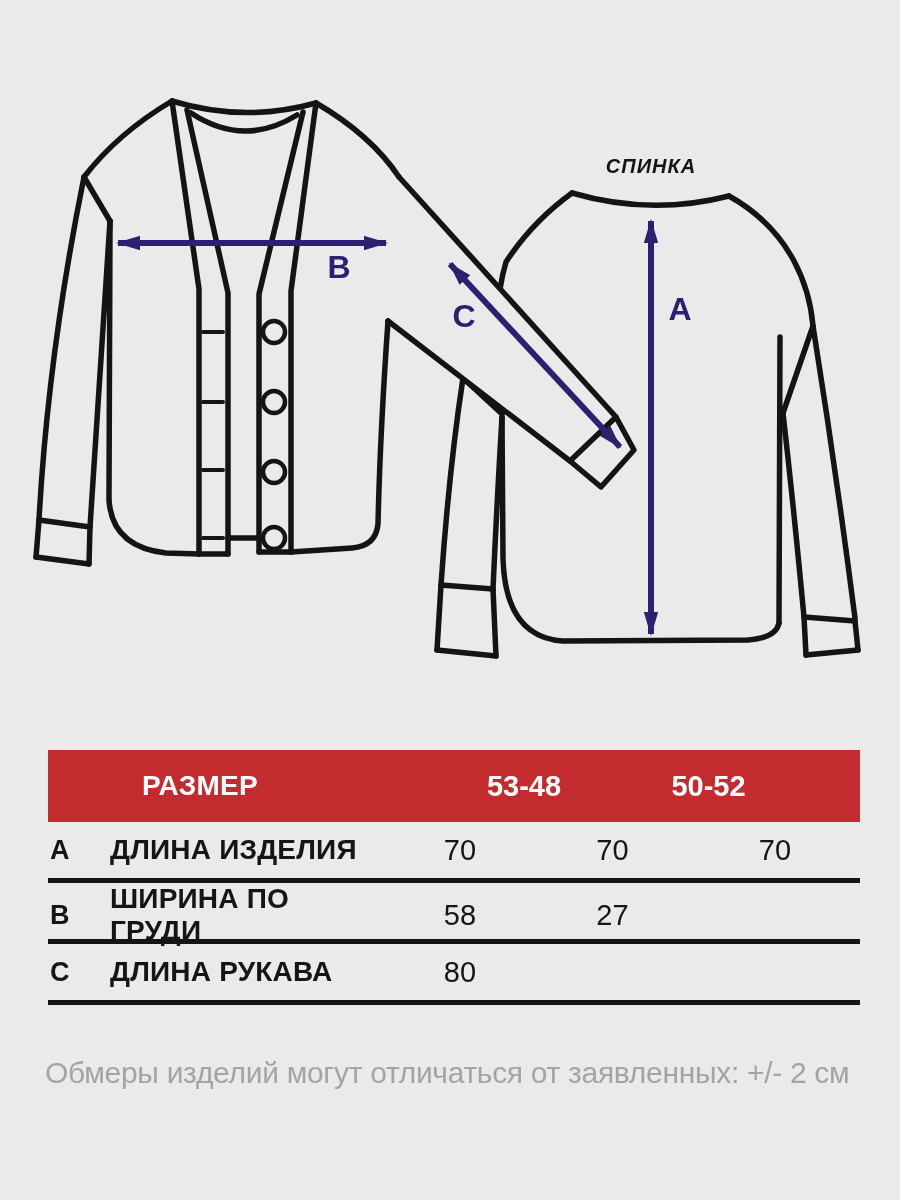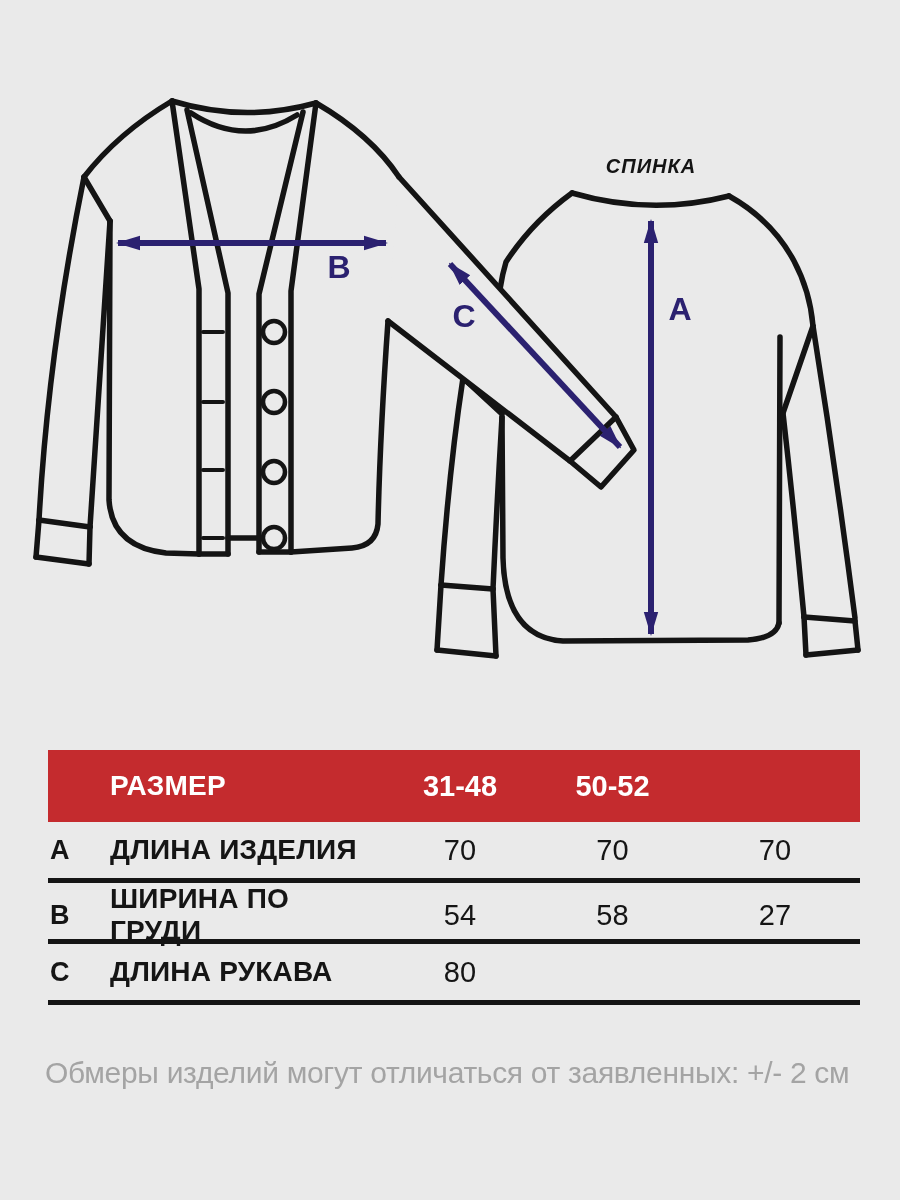--- a/index.html
+++ b/index.html
@@ -11,21 +11,21 @@
   .diagram-svg { position:absolute; top:0; left:0; }
   .title {
     position:absolute; top:706px; left:48px; width:812px;
     text-align:center; font-size:30px; font-weight:bold;
     color:#161616; letter-spacing:.5px;
   }
   .size-table { position:absolute; top:750px; left:48px; width:812px; }
   .thead {
     display:grid; grid-template-columns:62px 275px 150px 155px 170px;
     height:72px; align-items:center;
-    background:#c42b2e; color:#ffffff;
+    background:#c42b2e; color:#ffffff;gap:32px;
   }
   .trow {
     display:grid; grid-template-columns:62px 275px 150px 155px 170px;
     height:56px; align-items:center;
     border-bottom:5px solid #151515; color:#151515;
   }
   .c.letter { font-weight:bold; font-size:27px; padding-left:2px; }
   .c.label  { font-weight:bold; font-size:28px; letter-spacing:.2px; }
   .c.val    { text-align:center; font-size:29px; }
   .thead .val { font-weight:bold; }
@@ -122,36 +122,35 @@
       <text x="680" y="320">A</text>
     </g>
     <text x="651" y="173" fill="#141414" font-family="Liberation Sans, sans-serif" font-size="20" font-weight="bold" font-style="italic" letter-spacing="1" text-anchor="middle">СПИНКА</text>
   </svg>
 
 
   <div class="size-table">
     <div class="thead">
       <div class="c letter"></div>
       <div class="c label">РАЗМЕР</div>
-      <div class="c val">31-48</div>
+      <div class="c val">53-48</div>
       <div class="c val">50-52</div>
     </div>
 
     <div class="trow">
       <div class="c letter">A</div>
       <div class="c label">ДЛИНА ИЗДЕЛИЯ</div>
       <div class="c val">70</div>
       <div class="c val">70</div>
       <div class="c val">70</div>
     </div>
 
     <div class="trow">
       <div class="c letter">B</div>
       <div class="c label">ШИРИНА ПО ГРУДИ</div>
-      <div class="c val">54</div>
       <div class="c val">58</div>
       <div class="c val">27</div>
     </div>
 
     <div class="trow">
       <div class="c letter">C</div>
       <div class="c label">ДЛИНА РУКАВА</div>
       <div class="c val">80</div>
     </div>
   </div>

